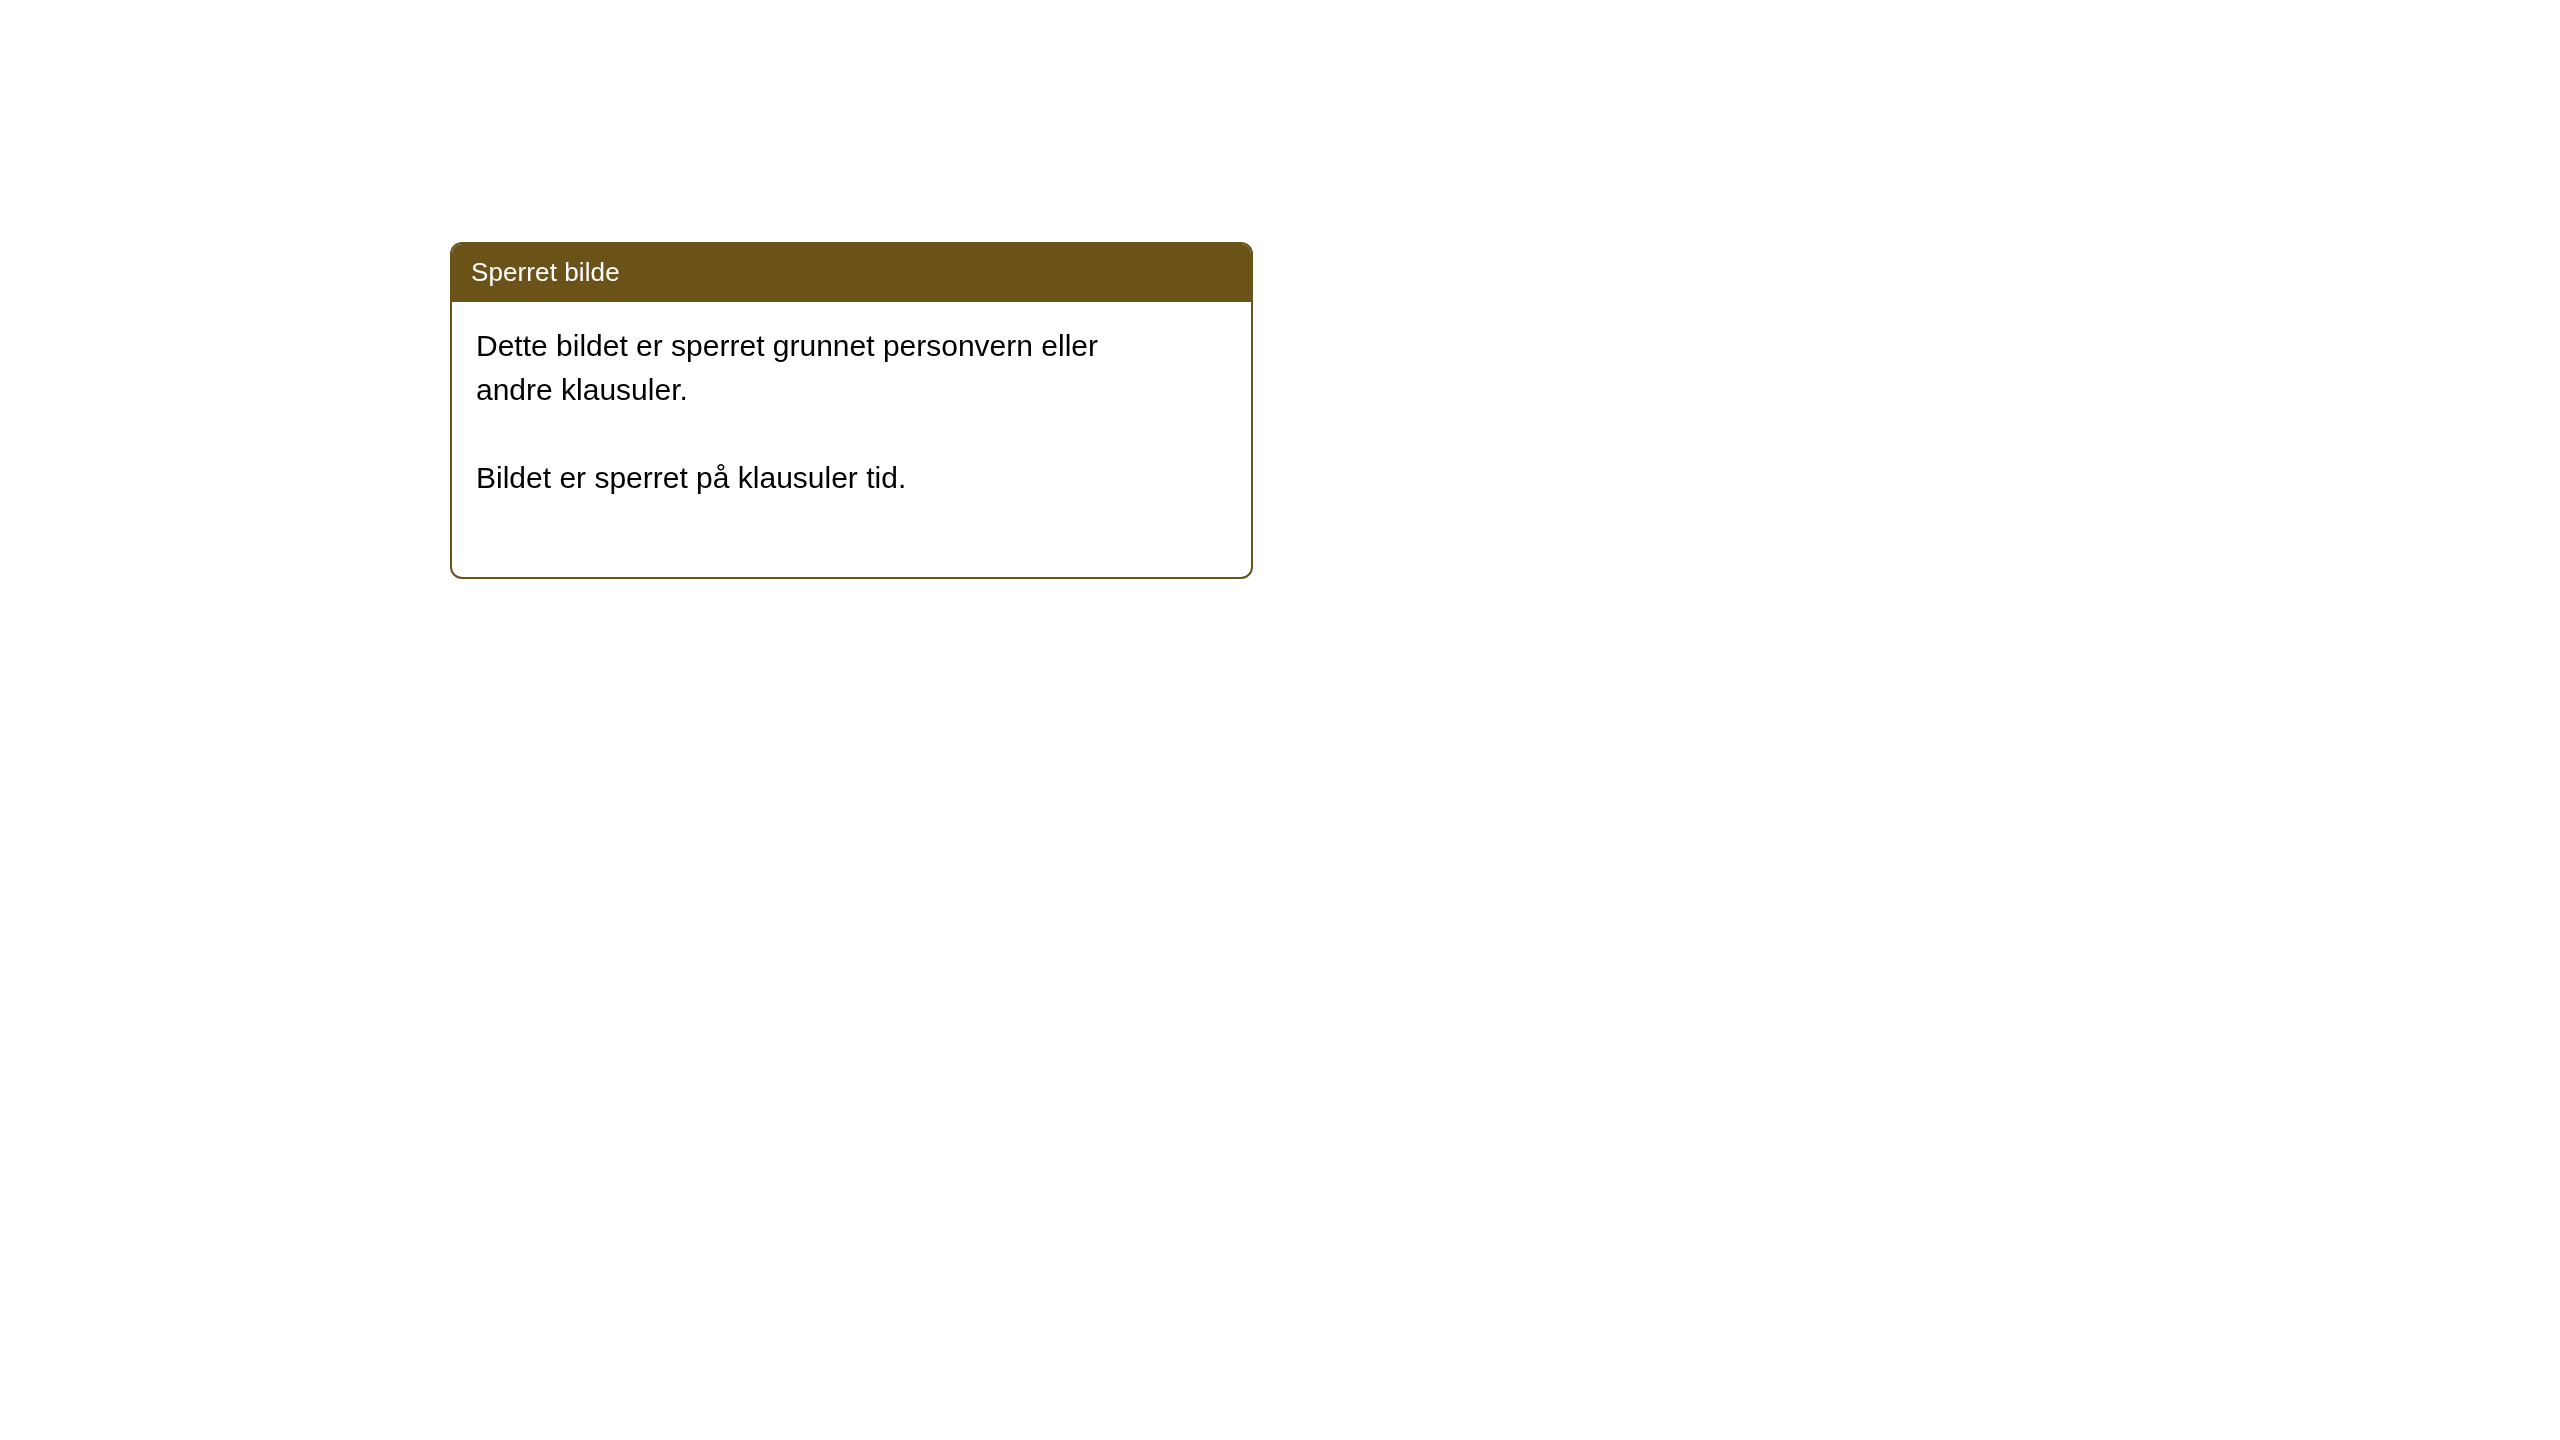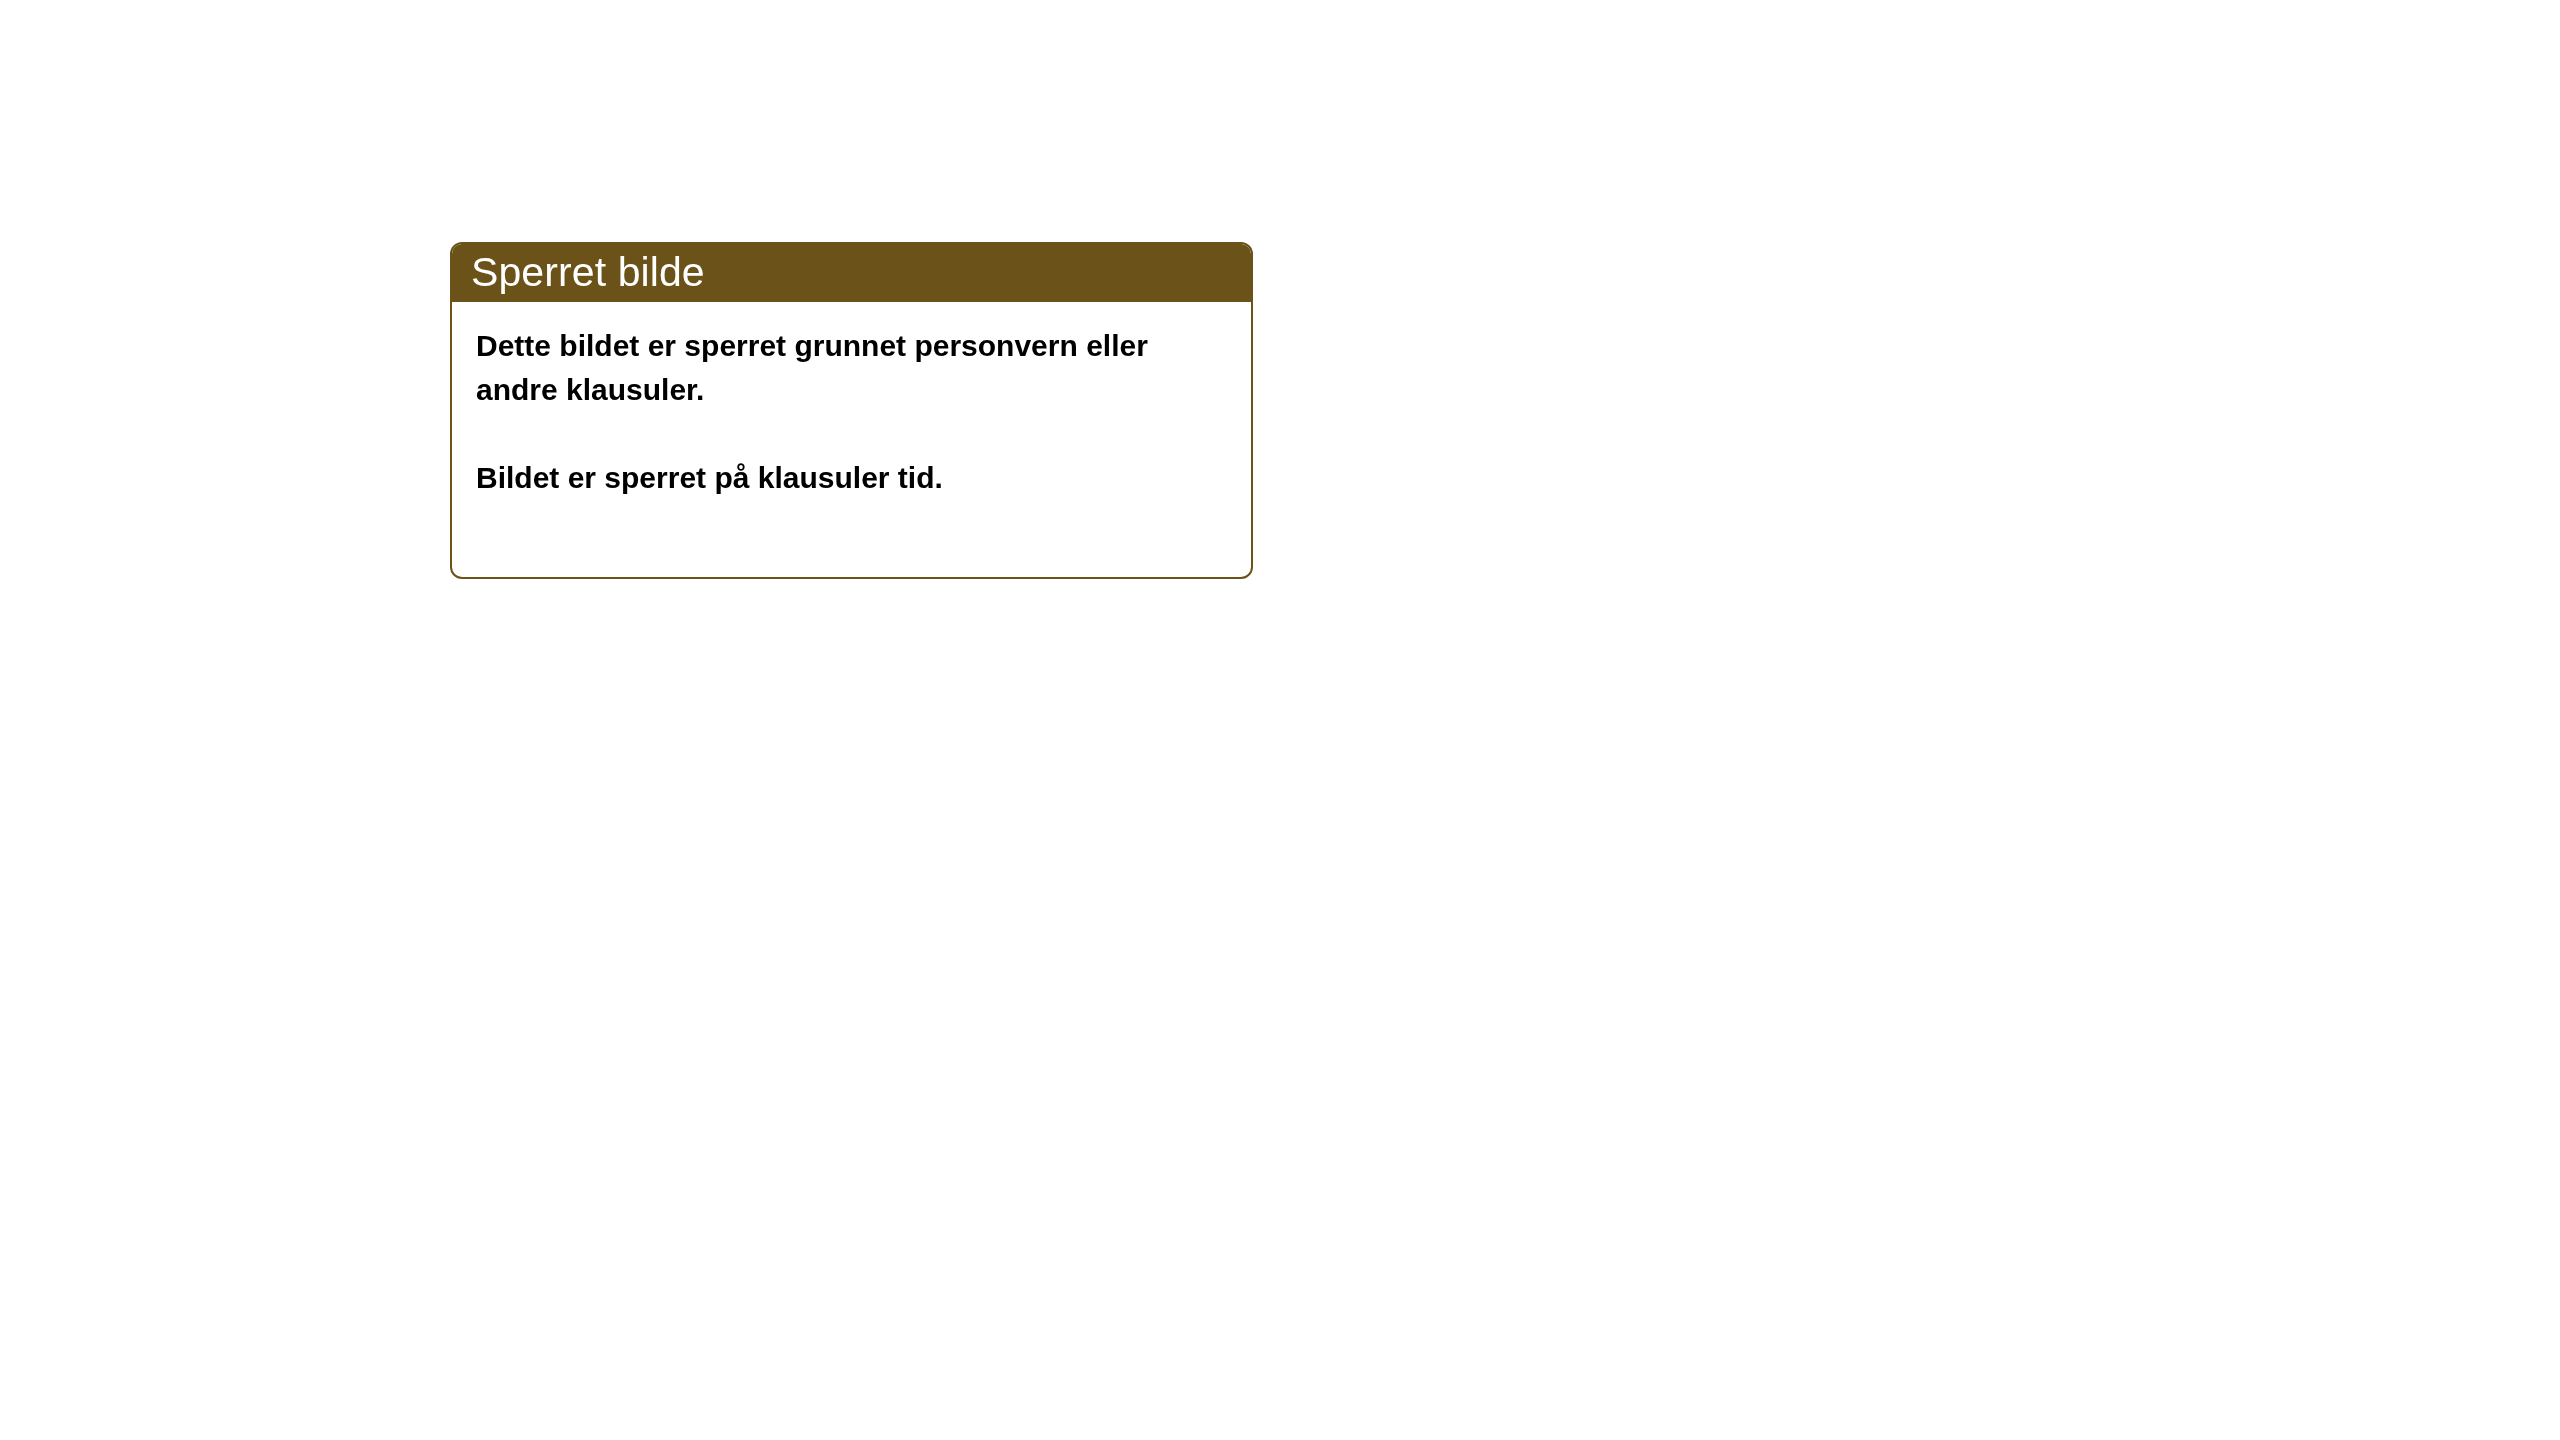--- a/index.html
+++ b/index.html
@@ -53,32 +53,31 @@
     display: flex;
     align-items: center;
     padding: 0 0 0 21px;
     margin: -2px -2px 0 -2px;
     border-top-left-radius: 10px;
     border-top-right-radius: 10px;
   }
 
   .card-title {
     color: #ffffff;
-    font-size: 41px;
+    font-size: 26px;
     font-weight: 400;
     line-height: 1;
     letter-spacing: 0.1px;
     white-space: nowrap;
   }
 
   .card-body {
     box-sizing: border-box;
     padding: 22px 28px 0 24px;
     color: #000000;
-    font-weight: bold;
   }
 
   .body-paragraph {
     font-size: 30px;
     line-height: 44px;
     color: #000000;
     margin: 0;
     max-width: 700px;
   }
 

